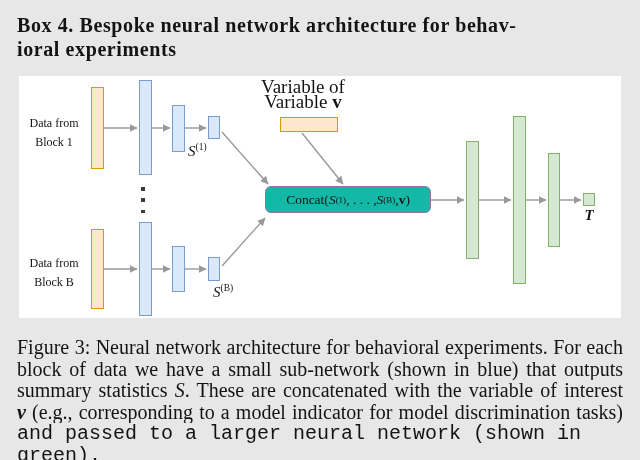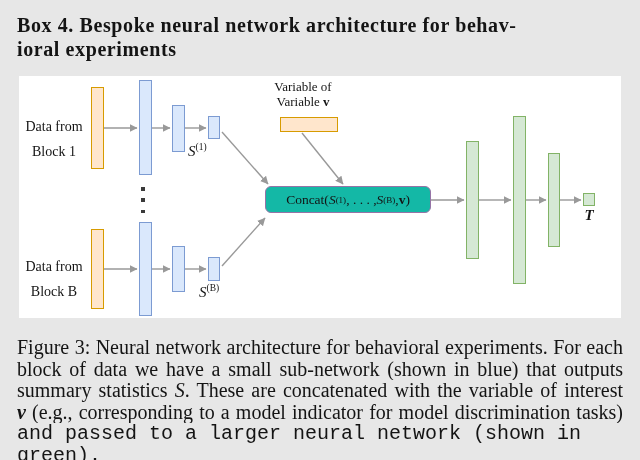--- a/index.html
+++ b/index.html
@@ -32,23 +32,23 @@
   .green  { background:#d5e8d4; border-color:#82b366; }
   .concat-box {
     position:absolute; left:246px; top:110px; width:166px; height:27px;
     background:#14b8a6; border:1.5px solid #9673a6; border-radius:6px;
     box-sizing:border-box;
     display:flex; align-items:center; justify-content:center;
     font-size:13.5px; white-space:nowrap;
   }
   .diagram-label {
     position:absolute; text-align:center;
-    font-size:14px; line-height:25px;
+    font-size:12px; line-height:19px;
   }
-  .voi-label { font-size:13px; line-height:14.5px;font-family:Liberation Serif, serif; }
+  .voi-label { font-size:19px; line-height:14.5px;font-family:Liberation Serif, serif; }
   .sym-label {
     position:absolute; font-size:15px; font-style:italic; white-space:nowrap;
   }
   sup { font-size:9.5px; font-style:normal; }
   .concat-box sup { font-size:9px; }
   .it { font-style:italic; }
   .bold-v { font-weight:bold; font-style:normal; }
   .t-label {
     position:absolute; font-size:15px; font-weight:bold; font-style:italic;
     text-align:center;
@@ -113,21 +113,21 @@
     <div class="dot"></div>
     <div class="dot"></div>
   </div>
 
   <div class="diagram-label" style="left:2px; top:178px; width:66px; white-space:pre-line;">Data from
 Block B</div>
   <div class="layer orange" style="left:72px;  top:153px; width:13px; height:80px;"></div>
   <div class="layer blue" style="left:120px; top:146px; width:13px; height:94px;"></div>
   <div class="layer blue" style="left:153px; top:170px; width:13px; height:46px;"></div>
   <div class="layer blue" style="left:189px; top:181px; width:12px; height:24px;"></div>
-  <div class="sym-label" style="left:180px; top:207px;">
+  <div class="sym-label" style="left:194px; top:207px;">
     <span>S</span><sup>(B)</sup>
   </div>
 
   <div class="diagram-label voi-label" style="left:234px; top:4px; width:100px;">
     <span>Variable of</span><br>
     <span>Variable </span><span class="bold-v">v</span>
   </div>
   <div class="layer orange" style="left:261px; top:41px; width:58px; height:15px;"></div>
 
   <div class="concat-box">

